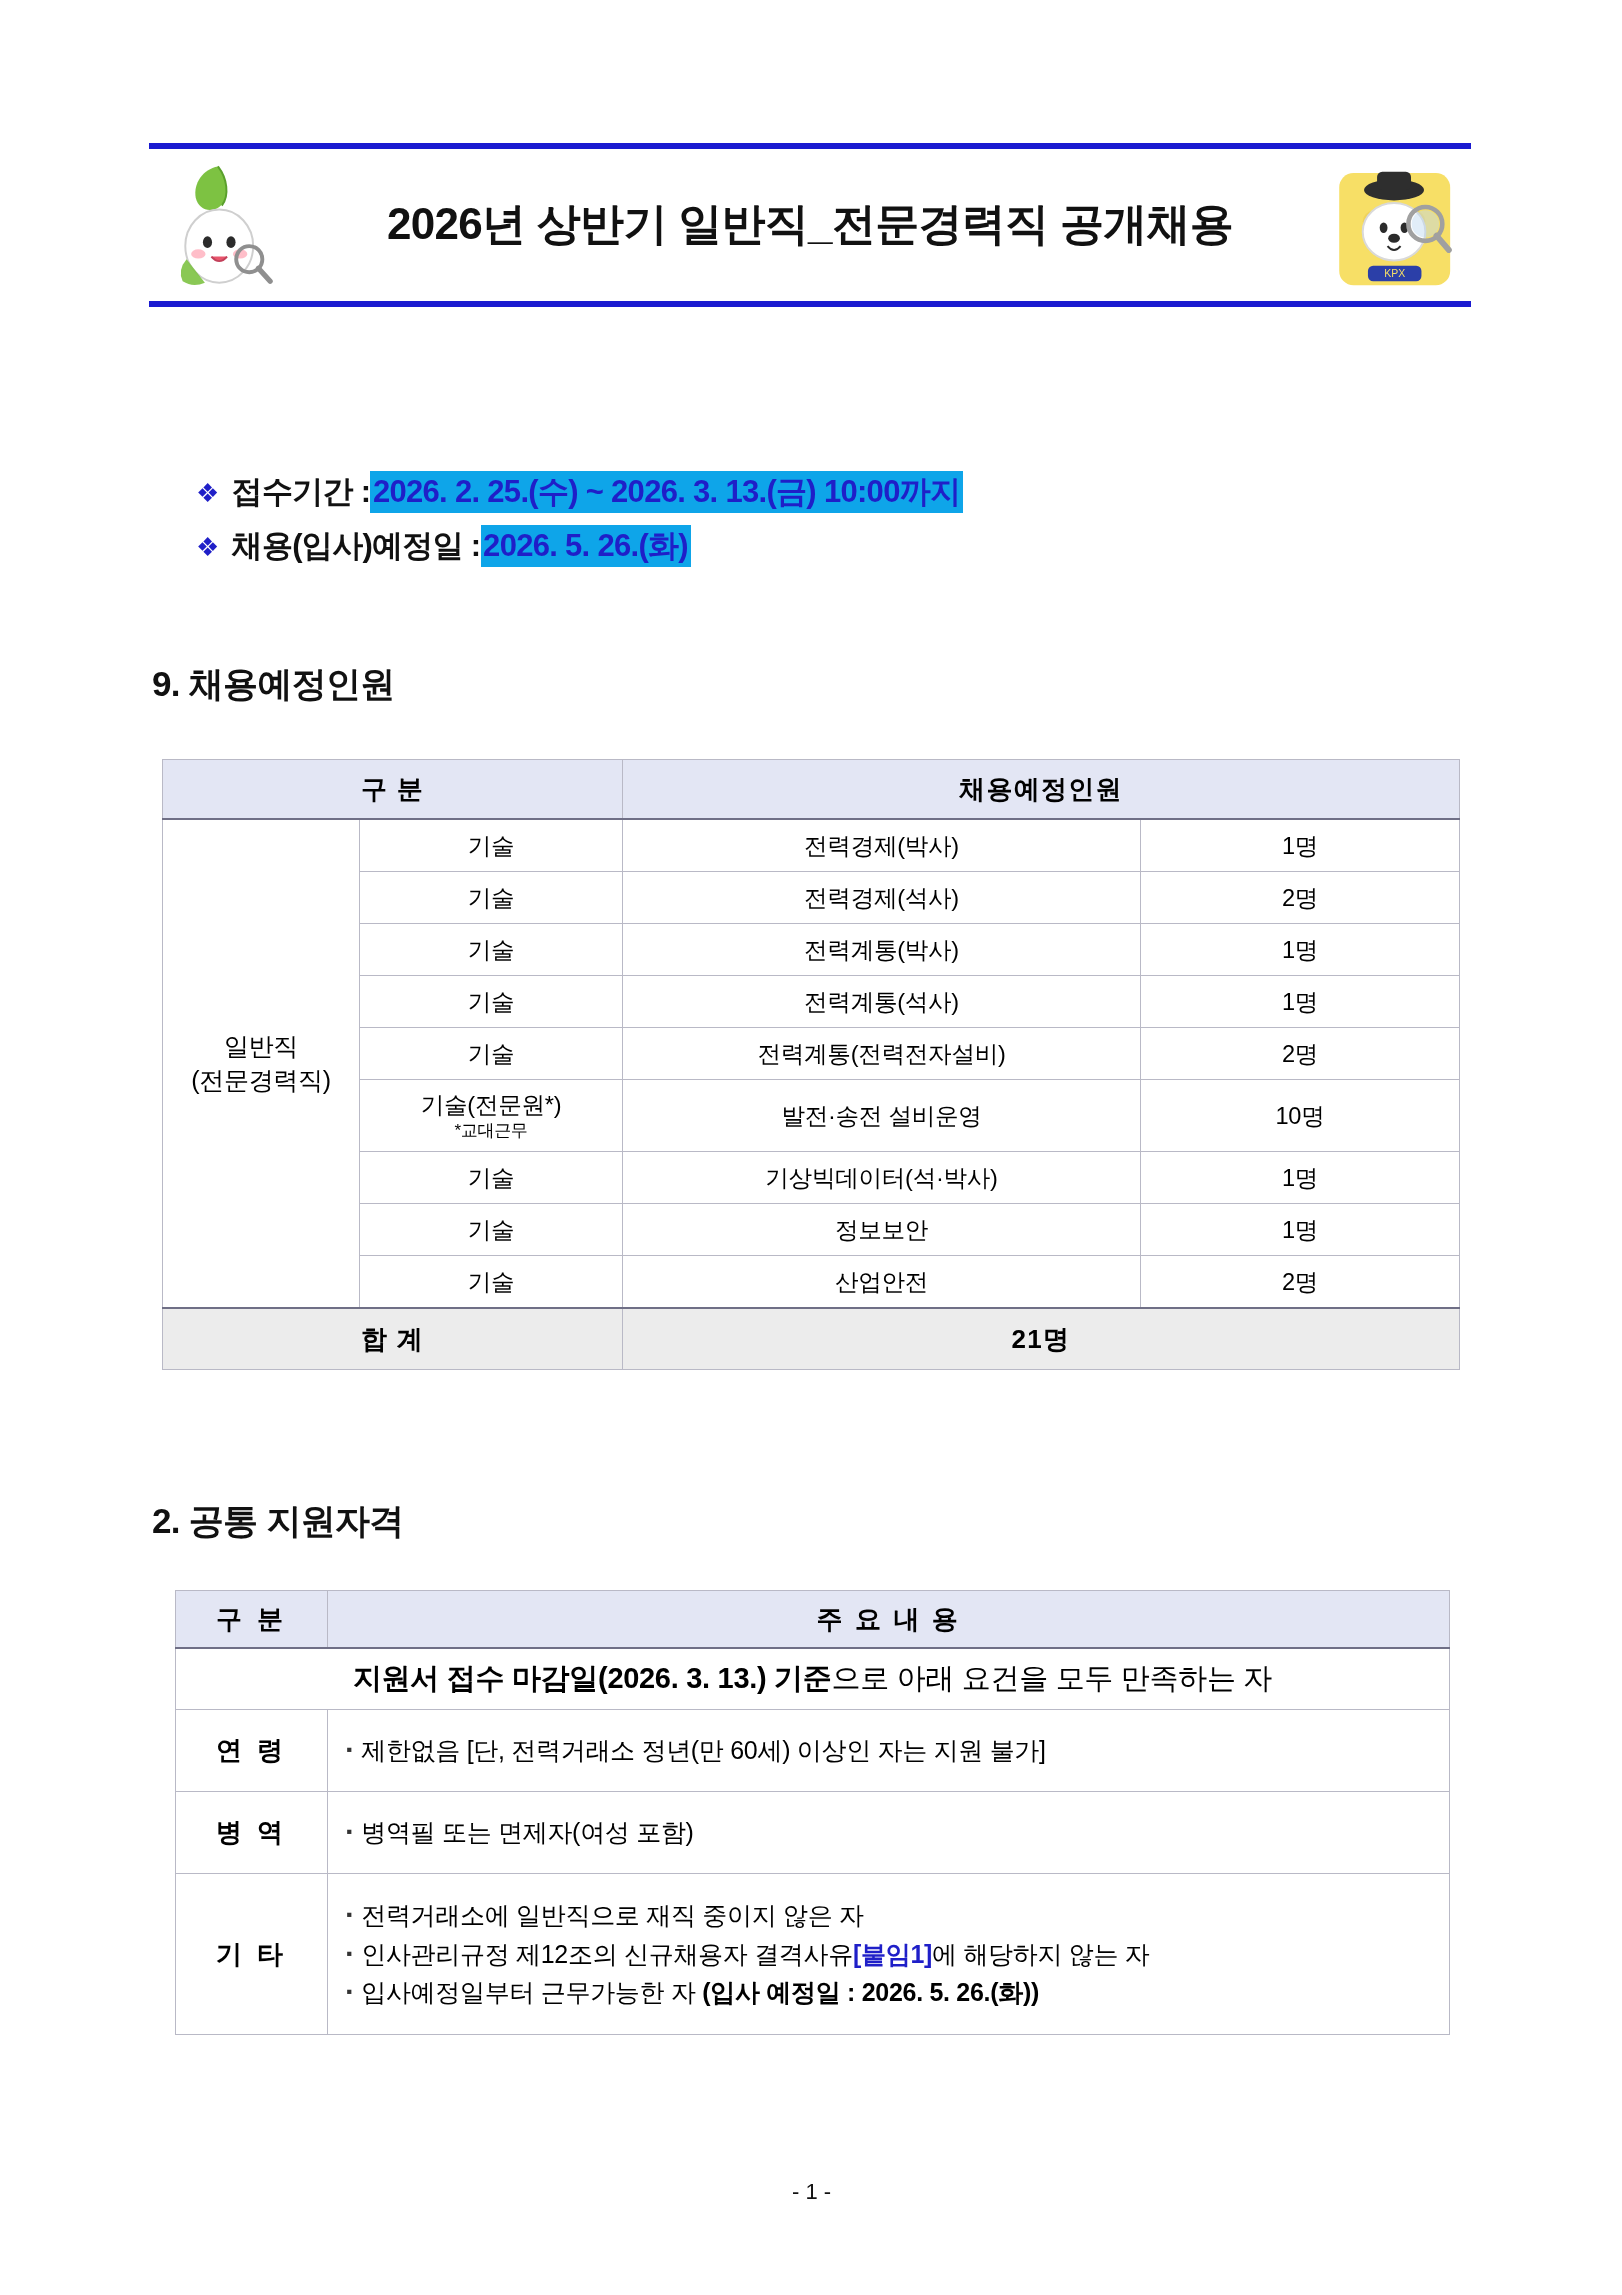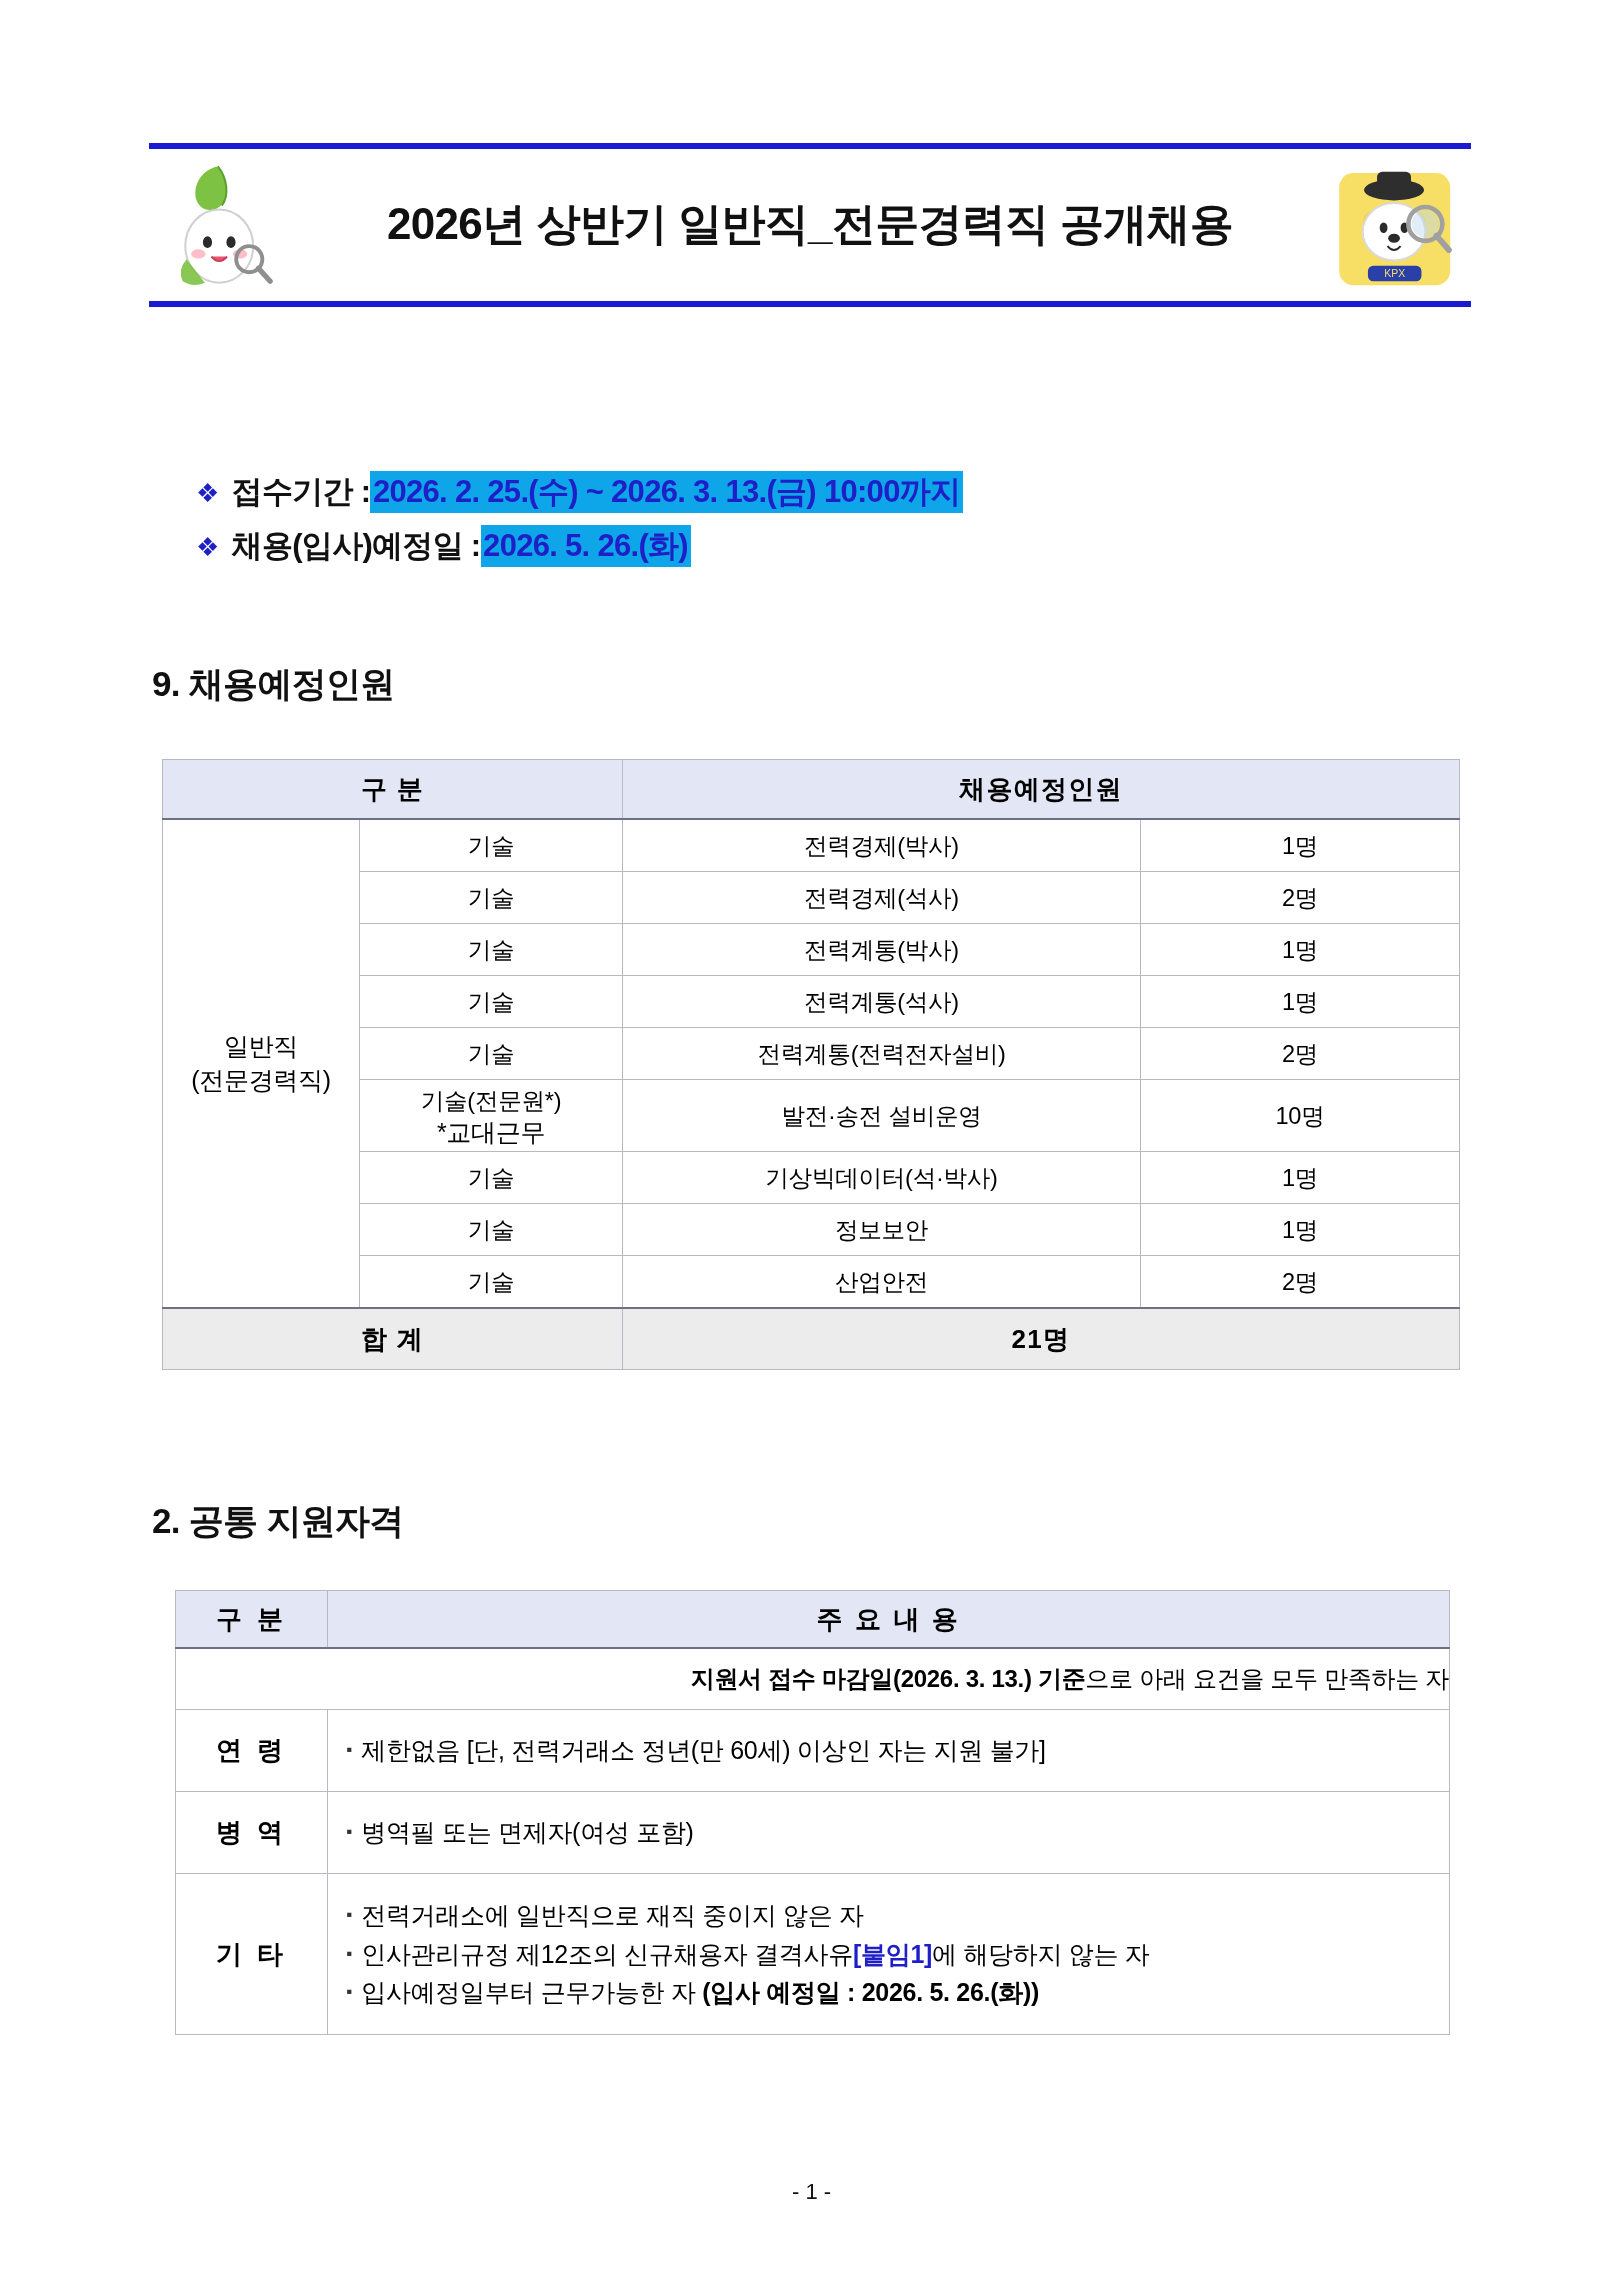--- a/index.html
+++ b/index.html
@@ -152,40 +152,40 @@
     line-height: 1.35;
   }
   #table1 .sum-row td {
     background: #ececec;
     font-weight: bold;
     font-size: 26px;
     height: 60px;
     letter-spacing: 1.3px;
   }
   #table1 .thick-top { border-top: 2px solid #6f6f86; }
-  .small-note { font-size: 25px; display: block; line-height: 1.2; }
+  .small-note { font-size: 17px; display: block; line-height: 1.2; }
 
   
   #table2 {
     left: 175px;
     top: 1590px;
     width: 1275px;
   }
   #table2 .hdr {
     background: #e3e6f4;
     font-weight: bold;
     font-size: 26px;
     height: 56px;
     letter-spacing: 2.6px;
   }
   #table2 .note-row td {
     height: 60px;
-    font-size: 24px;
+    font-size: 29px;
     font-weight: normal;
-    text-align: right;
+    text-align: center;
     letter-spacing: -0.3px;
   }
   #table2 .rowlabel {
     font-weight: bold;
     font-size: 26px;
     letter-spacing: 3.9px;
     width: 151px;
   }
   #table2 .content {
     text-align: left;

